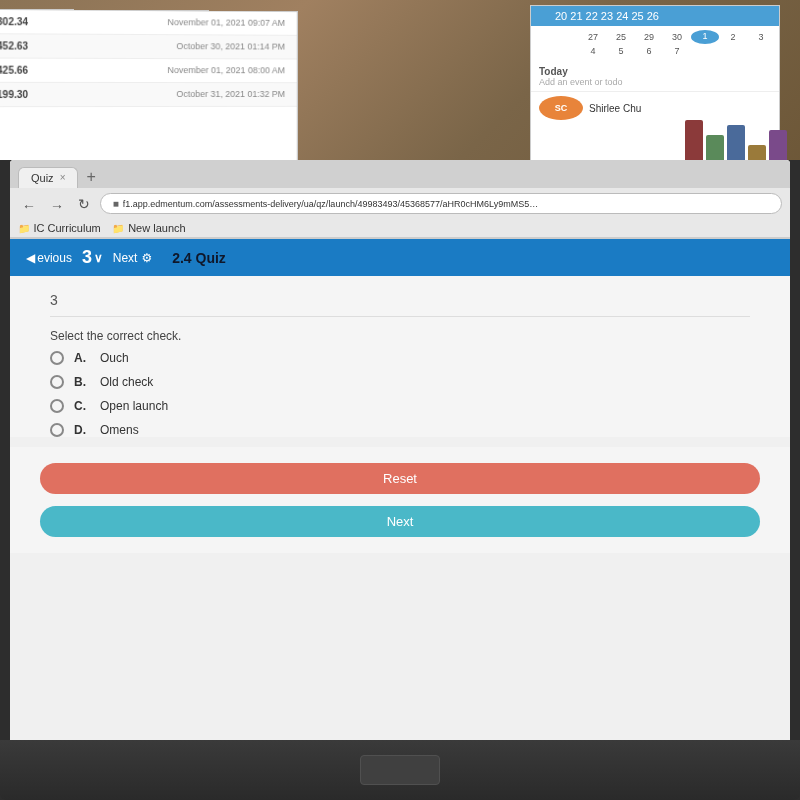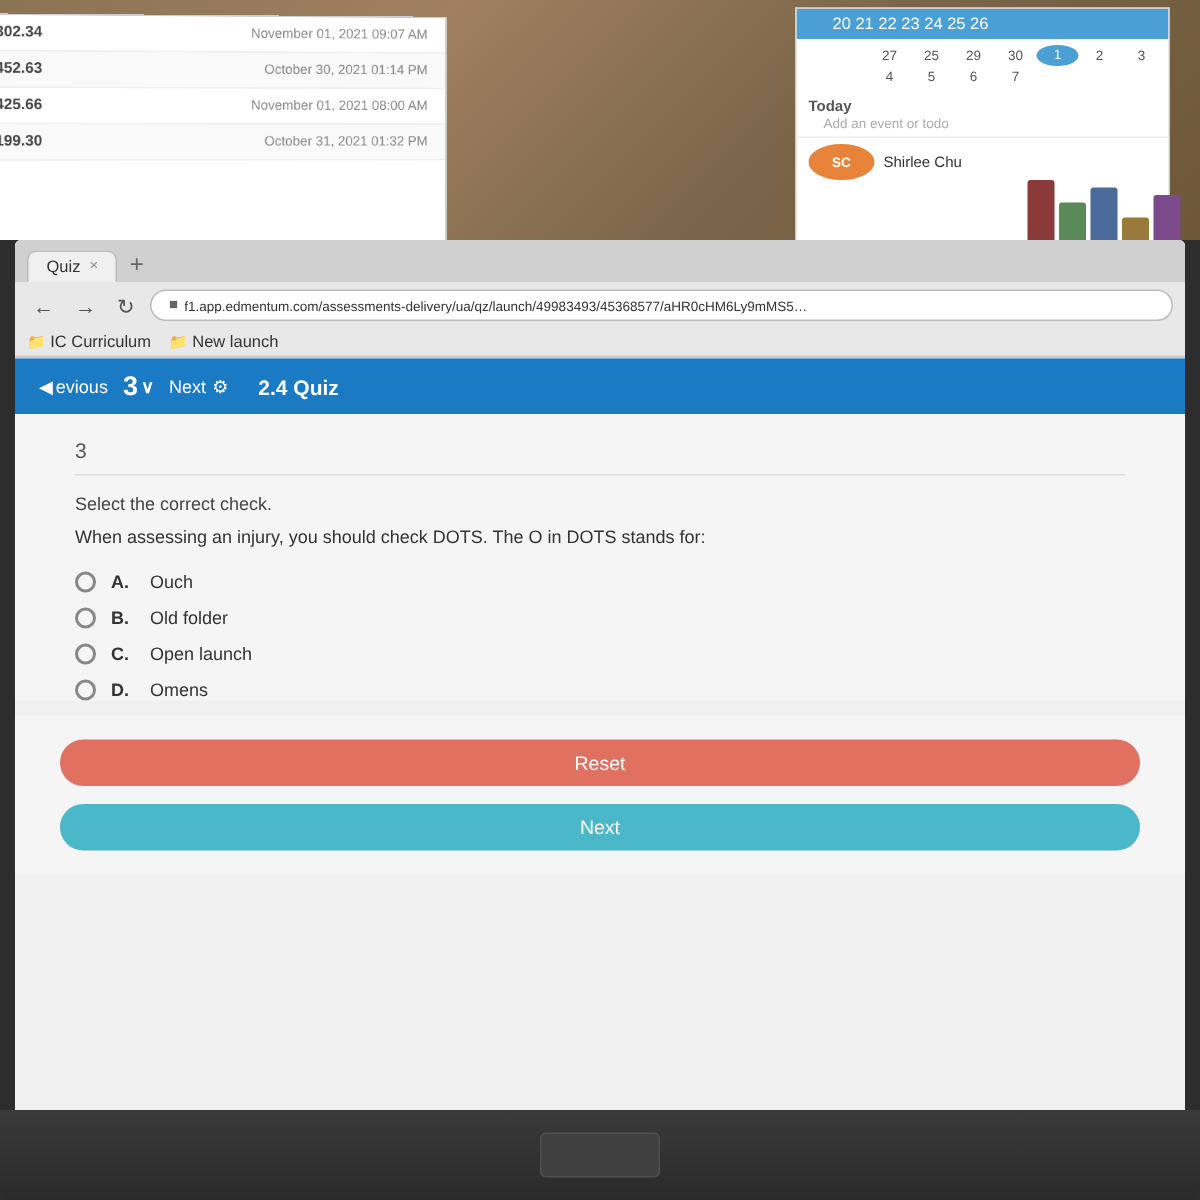--- a/index.html
+++ b/index.html
@@ -252,21 +252,21 @@
     .quiz-next-btn {
       display: flex;
       align-items: center;
       gap: 4px;
       color: white;
       font-size: 12px;
     }
     .quiz-title {
       font-size: 14px;
       font-weight: bold;
-      color: #ffffff;
+      color: #0f172a;
       margin-left: 10px;
     }
     .question-num-label {
       font-size: 14px;
       color: #555;
       margin-bottom: 12px;
       border-bottom: 1px solid #ddd;
       padding-bottom: 8px;
     }
     .question-instruction {
@@ -396,21 +396,21 @@
       <span style="color:#fff;background:#4a9fd5;border-radius:50%;padding:1px 2px;">1</span>
       <span>2</span>
         <span>3</span>
       <span>4</span>
         <span>5</span>
       <span>6</span>
         <span>7</span>
     </div>
     <div class="cal-today-bar">
       <strong>Today</strong>
-      <div style="font-size:9px;color:#aaa;margin-left:10px;">Add an event or todo</div>
+      <div style="font-size:9px;color:#aaa;">Add an event or todo</div>
     </div>
     <div class="cal-user-row">
       <div class="avatar-circle">SC</div>
       <span style="font-size:10px;color:#333;">Shirlee Chu</span>
     </div>
   </div>
 
   <div class="books">
     <div class="book" style="background:#8b3a3a;height:100px;"></div>
     <div class="book" style="background:#5a8a5a;height:85px;"></div>
@@ -469,31 +469,30 @@
       <div class="quiz-next-btn">
         <span>Next</span>
         <span>⚙</span>
       </div>
       <div class="quiz-title">2.4 Quiz</div>
     </div>
 
     <div style="background:#f5f5f5; padding: 16px 40px 0 40px;">
       <div class="question-num-label">3</div>
       <div class="question-instruction">Select the correct check.</div>
-      <div class="question-text">When assessing an injury, you should check DOTS. The O in DOTS stands for:</div>
 
       <div class="answer-option">
         <div class="radio-outer"></div>
         <span class="option-letter">A.</span>
         <span class="option-text">Ouch</span>
       </div>
       <div class="answer-option">
         <div class="radio-outer"></div>
         <span class="option-letter">B.</span>
-        <span class="option-text">Old folder</span>
+        <span class="option-text">Old check</span>
       </div>
       <div class="answer-option">
         <div class="radio-outer"></div>
         <span class="option-letter">C.</span>
         <span class="option-text">Open launch</span>
       </div>
       <div class="answer-option">
         <div class="radio-outer"></div>
         <span class="option-letter">D.</span>
         <span class="option-text">Omens</span>

